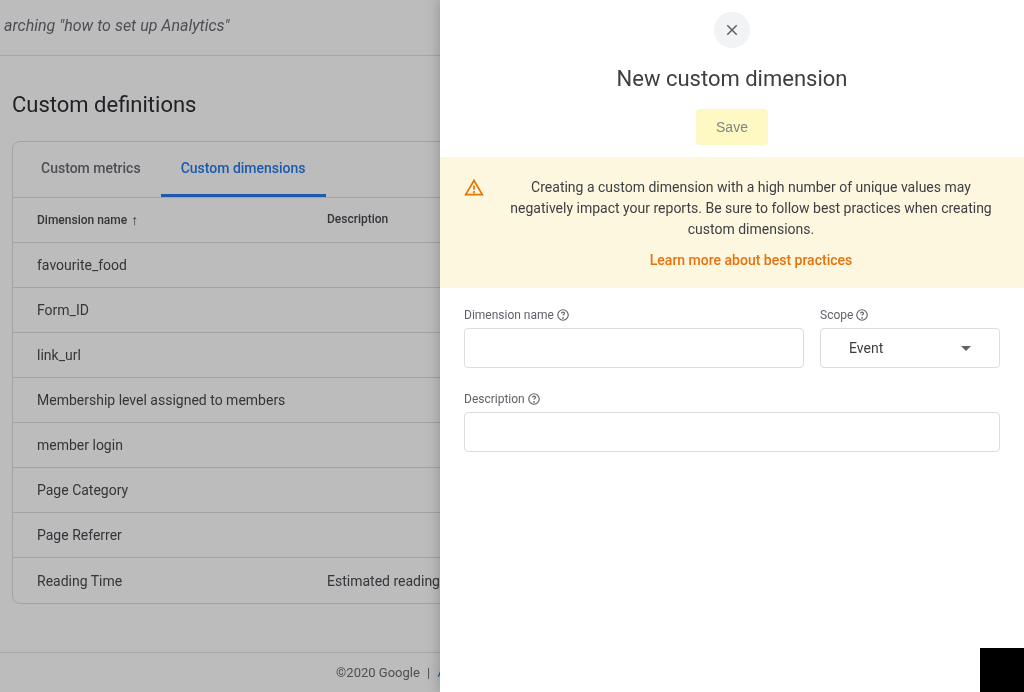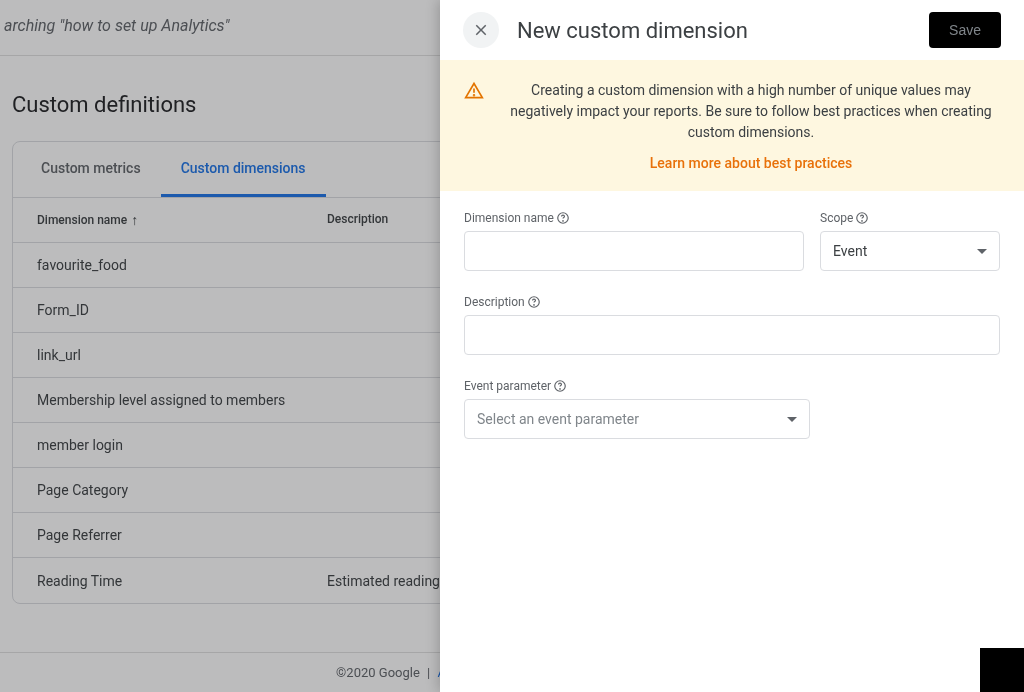--- a/index.html
+++ b/index.html
@@ -116,22 +116,23 @@
       width: 584px;
       height: 692px;
       background: #fff;
       box-shadow: -2px 0 12px rgba(0,0,0,0.2);
       display: flex;
       flex-direction: column;
     }
     .panel-header {
       display: flex;
       align-items: center;
-      padding: 12px 23px;
+      padding: 12px 8px;
       gap: 18px;
+      flex-direction: column;
     }
     .close-btn {
       width: 36px;
       height: 36px;
       border-radius: 50%;
       background: #f1f3f4;
       border: none;
       display: flex;
       align-items: center;
       justify-content: center;
@@ -139,21 +140,21 @@
       flex-shrink: 0;
     }
     .close-btn svg { width: 18px; height: 18px; }
     .panel-title {
       font-size: 22px;
       font-weight: 400;
       color: #3c4043;
       flex: 1;
     }
     .save-btn {
-      background: #000000;
+      background: #fef9c3;
       border: none;
       border-radius: 4px;
       padding: 10px 20px;
       font-size: 14px;
       font-weight: 500;
       color: #80868b;
       cursor: not-allowed;
     }
 
     .warning-banner {
@@ -215,21 +216,21 @@
       border: 1px solid #dadce0;
       border-radius: 4px;
       padding: 0 12px;
       font-size: 14px;
       width: 100%;
     }
     .select-box {
       height: 40px;
       border: 1px solid #dadce0;
       border-radius: 4px;
-      padding: 0 12px;
+      padding: 0 28px;
       font-size: 14px;
       display: flex;
       align-items: center;
       justify-content: space-between;
       background: #fff;
       cursor: pointer;
       color: #3c4043;
     }
     .select-box.placeholder { color: #80868b; }
     .dropdown-arrow {
@@ -377,32 +378,16 @@
           <svg viewBox="0 0 24 24" width="14" height="14" fill="none" stroke="#5f6368" stroke-width="2">
               <circle cx="12" cy="12" r="9"></circle>
               <path d="M9.5 9.5a2.5 2.5 0 0 1 5 0c0 1.5-2.5 2-2.5 3.5"></path>
               <circle cx="12" cy="17" r="0.5" fill="#5f6368"></circle>
             </svg>
         </span>
       </label>
       <input type="text" class="text-input full-width" value="" style="">
     </div>
 
-    <div class="form-group event-param-group">
-      <label class="form-label">
-        <span>Event parameter</span>
-        <span class="help-icon">
-          <svg viewBox="0 0 24 24" width="14" height="14" fill="none" stroke="#5f6368" stroke-width="2">
-              <circle cx="12" cy="12" r="9"></circle>
-              <path d="M9.5 9.5a2.5 2.5 0 0 1 5 0c0 1.5-2.5 2-2.5 3.5"></path>
-              <circle cx="12" cy="17" r="0.5" fill="#5f6368"></circle>
-            </svg>
-        </span>
-      </label>
-      <div class="select-box placeholder">
-        <span>Select an event parameter</span>
-        <span class="dropdown-arrow"></span>
-      </div>
-    </div>
   </div>
 </div>
 
 <div class="black-square"></div>
 
 </body></html>

